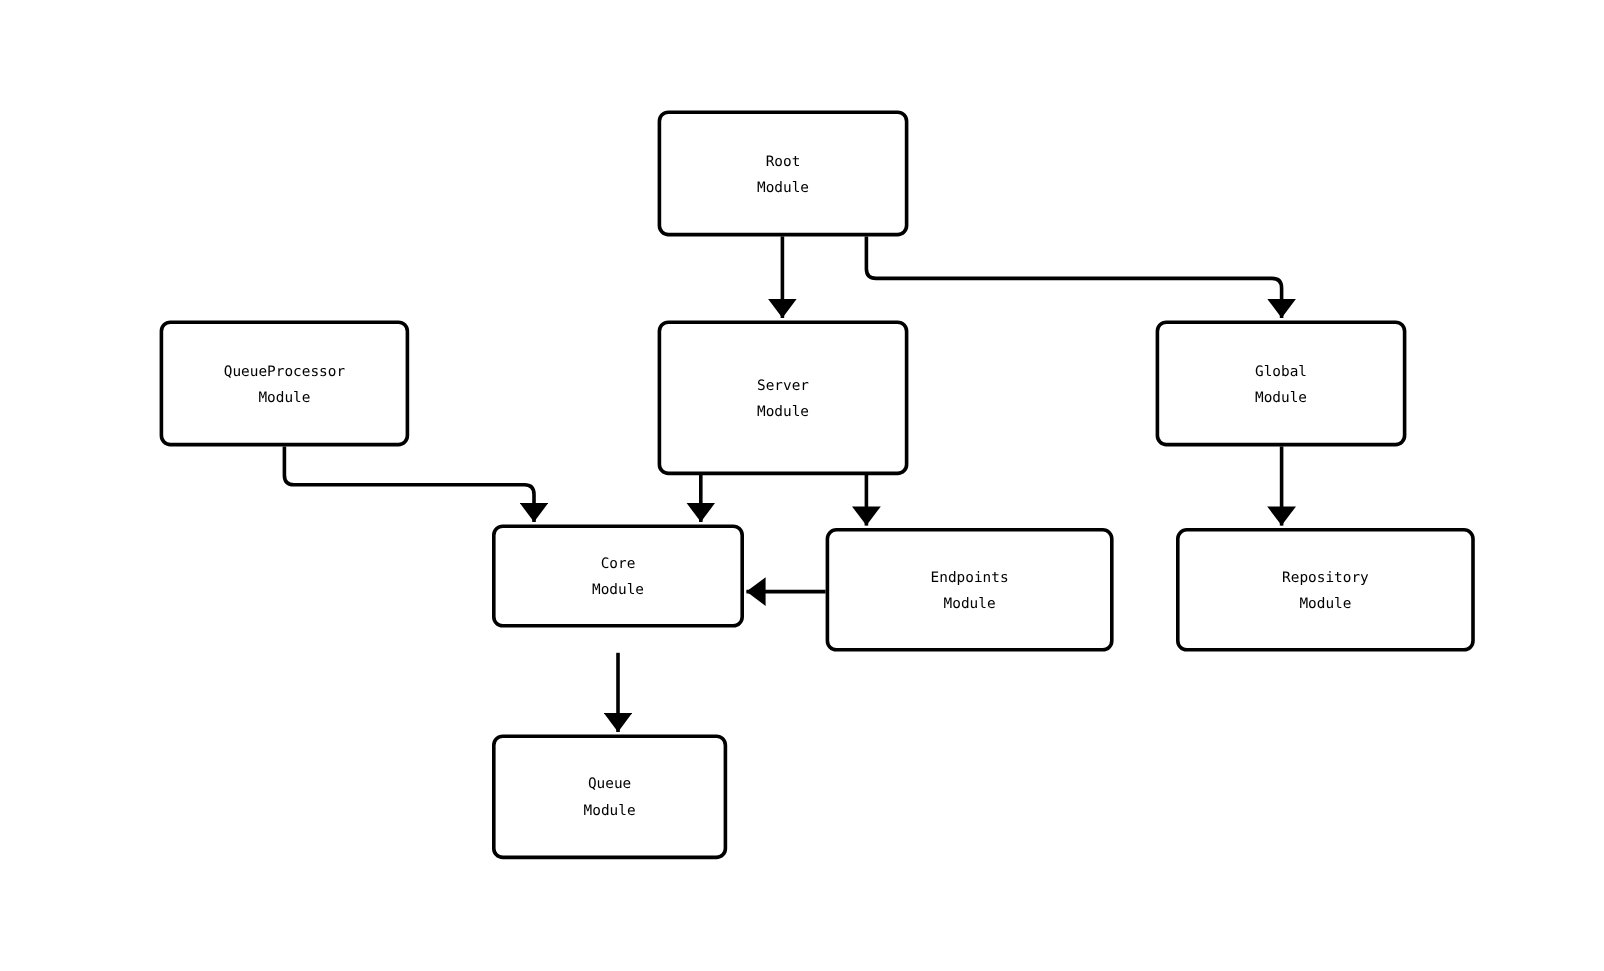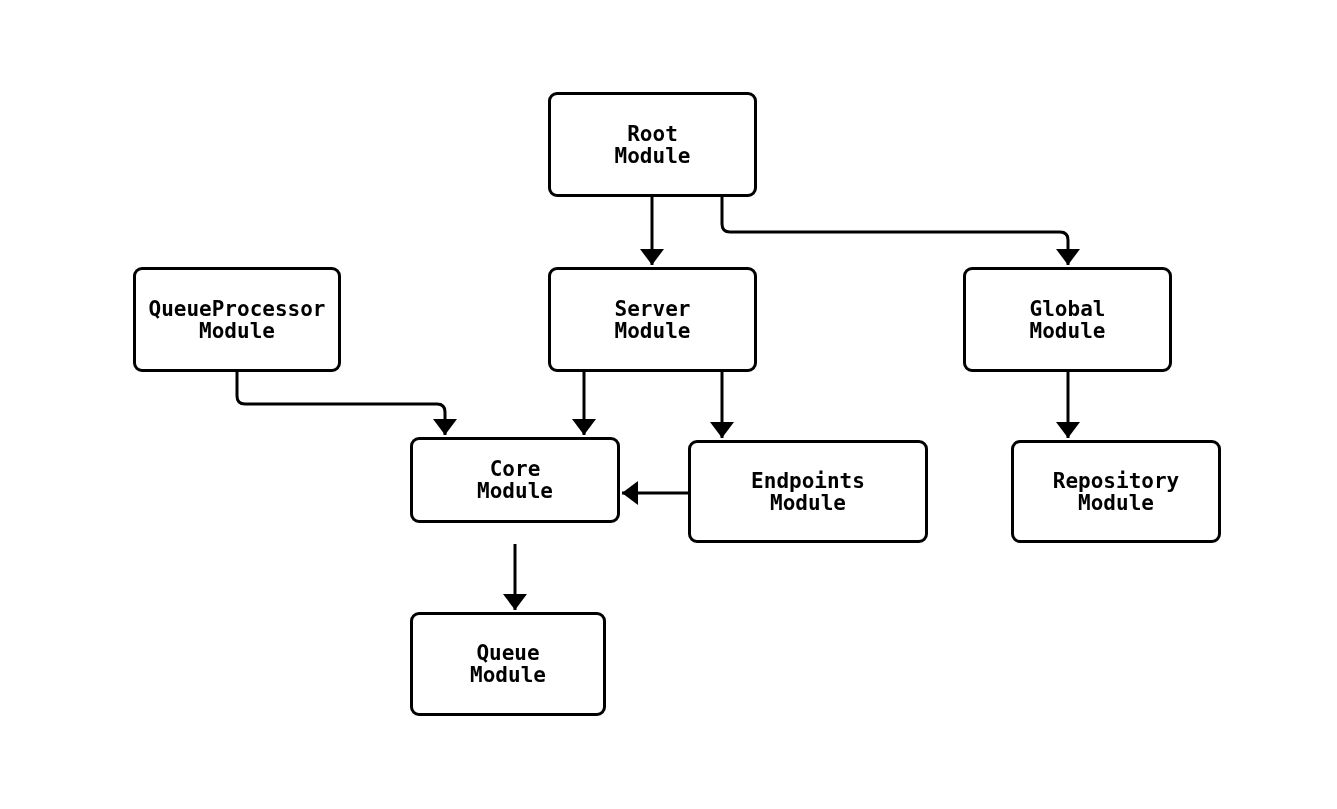--- a/index.html
+++ b/index.html
@@ -33,23 +33,23 @@
     box-sizing: border-box;
     background: var(--node-fill, #ffffff);
     border: 3px solid var(--stroke-color, #000000);
     border-radius: 9px;
     display: flex;
     flex-direction: column;
     align-items: center;
     justify-content: center;
   }
   .node-line {
-    font-size: 21px;
+    font-size: 12px;
     line-height: 22px;
-    font-weight: bold;
+    font-weight: normal;
     color: var(--stroke-color, #000000);
     white-space: nowrap;
     text-align: center;
   }
 </style>
 </head>
 <body>
 
 <div id="diagram" style="--canvas-bg: #ffffff; --stroke-color: #000000; --node-fill: #ffffff;">
   <svg id="edge-layer" xmlns="http://www.w3.org/2000/svg" viewBox="0 0 1337 809">
@@ -71,37 +71,37 @@
   </svg>
   <div id="node-layer">
       <div class="node" style="left: 548px; top: 92px; width: 209px; height: 105px;">
         <div class="node-line">Root</div>
         <div class="node-line">Module</div>
       </div>
       <div class="node" style="left: 133px; top: 267px; width: 208px; height: 105px;">
         <div class="node-line">QueueProcessor</div>
         <div class="node-line">Module</div>
       </div>
-      <div class="node" style="left: 548px; top: 267px; width: 209px; height: 105px;">
+      <div class="node" style="left: 548px; top: 267px; width: 209px; height: 129px;">
         <div class="node-line">Server</div>
         <div class="node-line">Module</div>
       </div>
       <div class="node" style="left: 963px; top: 267px; width: 209px; height: 105px;">
         <div class="node-line">Global</div>
         <div class="node-line">Module</div>
       </div>
       <div class="node" style="left: 410px; top: 437px; width: 210px; height: 86px; align-items: center;">
         <div class="node-line">Core</div>
         <div class="node-line">Module</div>
       </div>
       <div class="node" style="left: 688px; top: 440px; width: 240px; height: 103px;">
         <div class="node-line">Endpoints</div>
         <div class="node-line">Module</div>
       </div>
-      <div class="node" style="left: 1011px; top: 440px; width: 210px; height: 103px;">
+      <div class="node" style="left: 980px; top: 440px; width: 249px; height: 103px;">
         <div class="node-line">Repository</div>
         <div class="node-line">Module</div>
       </div>
       <div class="node" style="left: 410px; top: 612px; width: 196px; height: 104px;">
         <div class="node-line">Queue</div>
         <div class="node-line">Module</div>
       </div>
     </div>
 </div>
 

